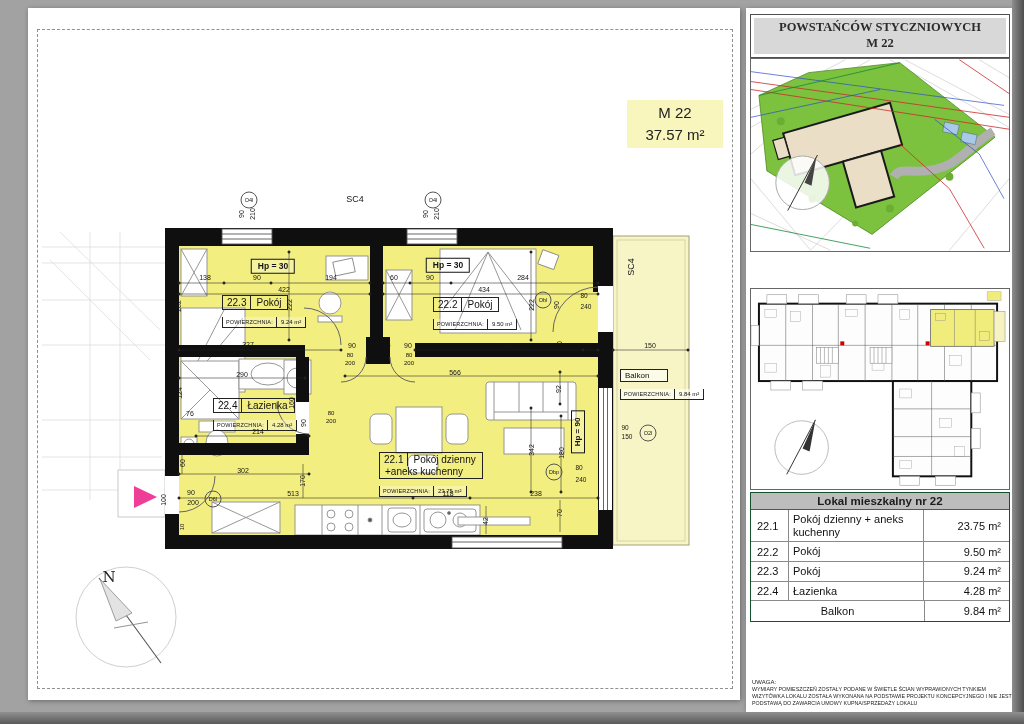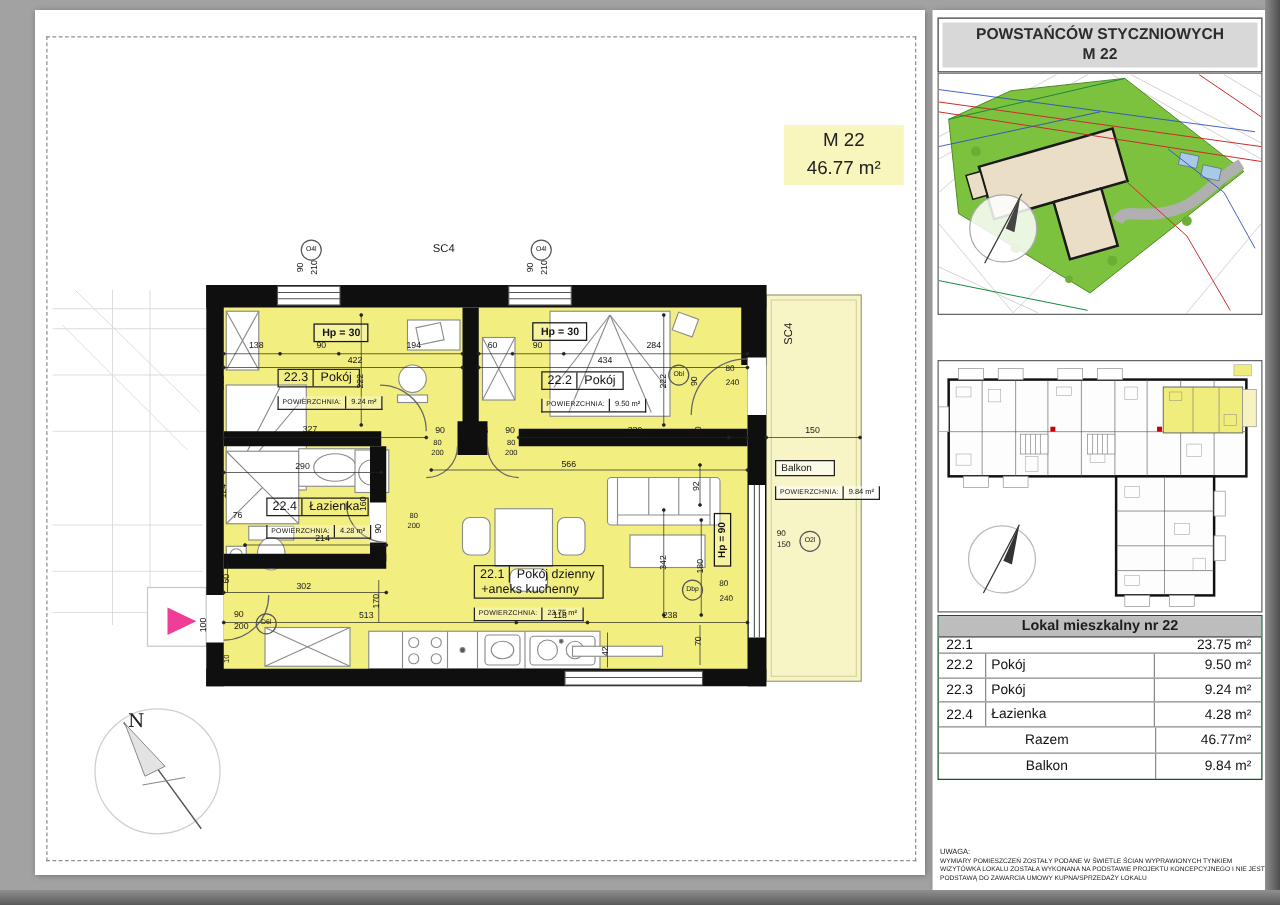--- a/index.html
+++ b/index.html
@@ -34,21 +34,21 @@
   .rb-nm2{font-size:10px;padding:0 5px 1px 5px;white-space:nowrap;}
   .rb-sub{border:1.1px solid #222;border-top:none;display:inline-flex;align-items:stretch;background:rgba(255,255,255,.3);}
   .rb-al{font-size:5.5px;padding:2px 3px;letter-spacing:.2px;}
   .rb-av{font-size:6px;padding:2px 4px;border-left:1px solid #222;white-space:nowrap;}
   #rb-balkon .rb-main{background:rgba(255,255,255,.6);}
   #rb-balkon .rb-nm{font-size:8px;padding:1px 18px 1px 4px;}
   #rb-balkon .rb-sub{background:rgba(255,255,255,.6);}
   
   .panel{position:absolute;border:1px solid #4e4e4e;background:#d8d8d8;
          display:flex;flex-direction:column;align-items:center;justify-content:center;
-         box-shadow:inset 0 0 0 3px #fff;}
+         box-shadow:inset 0 0 0 3px #fff;font-family:Liberation Serif, serif;}
   #p-header{left:750px;top:14px;width:258px;height:42px;}
   #p-header div{font-size:12.5px;font-weight:700;color:#2c2c2c;line-height:1.25;}
   #p-floor{left:750px;top:254px;width:258px;height:30px;font-size:13px;font-weight:700;color:#2c2c2c;}
   .imgpanel{position:absolute;border:1px solid #666;background:#fff;overflow:hidden;}
   #p-site{left:750px;top:58px;width:258px;height:192px;}
   #p-thumb{left:750px;top:288px;width:258px;height:200px;}
   
   #unit-table{position:absolute;left:750px;top:492px;width:258px;border:1px solid #14532d;background:#fff;font-size:11px;}
   .t-title{background:#bdbdbd;border-bottom:1px solid #555;text-align:center;font-weight:700;
            font-size:11.5px;padding:2px 0;color:#1c1c1c;}
@@ -269,21 +269,21 @@
     <g fill="none">
       <circle cx="126" cy="617" r="50" stroke="#cfcfcf" stroke-width="1"></circle>
       <line x1="99" y1="578" x2="161" y2="663" stroke="#555555" stroke-width="1.1"></line>
       <polygon points="100,579 116,621 132,613" fill="#e3e3e3" stroke="#888888" stroke-width="0.8"></polygon>
       <line x1="114" y1="628" x2="148" y2="622" stroke="#888888" stroke-width="0.9"></line>
     </g>
   </svg>
 
   <div id="badge">
     <span>M 22</span>
-    <span>46.77 m²</span>
+    <span>37.57 m²</span>
   </div>
 
   <div class="roombox" style="left:222px;top:292px;">
     <div class="rb-main">
       <span class="rb-id">22.3</span>
       <span class="rb-nm">Pokój</span>
     </div><br>
     <div class="rb-sub">
       <span class="rb-al">POWIERZCHNIA:</span>
       <span class="rb-av">9.24 m²</span>
@@ -554,44 +554,41 @@
         <polygon points="65,131 52,160 59,163" fill="#333333"></polygon>
       </g>
     </svg>
   </div>
 
   <div id="unit-table">
     <div class="t-title">Lokal mieszkalny nr 22</div>
     <div id="table-rows">
         <div class="trow">
           <div class="c1">22.1</div>
+          <div class="c2">Pokój dzienny + aneks kuchenny</div>
           <div class="c3">23.75 m²</div>
         </div>
         <div class="trow">
           <div class="c1">22.2</div>
           <div class="c2">Pokój</div>
           <div class="c3">9.50 m²</div>
         </div>
         <div class="trow">
           <div class="c1">22.3</div>
           <div class="c2">Pokój</div>
           <div class="c3">9.24 m²</div>
         </div>
         <div class="trow">
           <div class="c1">22.4</div>
           <div class="c2">Łazienka</div>
           <div class="c3">4.28 m²</div>
         </div>
       </div>
     <div id="table-summary">
         <div class="srow">
-          <div class="s1">Razem</div>
-          <div class="s2">46.77m²</div>
-        </div>
-        <div class="srow">
           <div class="s1">Balkon</div>
           <div class="s2">9.84 m²</div>
         </div>
       </div>
   </div>
 
   <div id="disclaimer">
     <div class="d-title">UWAGA:</div>
     <div id="disclaimer-lines">
         <div class="d-line">WYMIARY POMIESZCZEŃ ZOSTAŁY PODANE W ŚWIETLE ŚCIAN WYPRAWIONYCH TYNKIEM</div>

